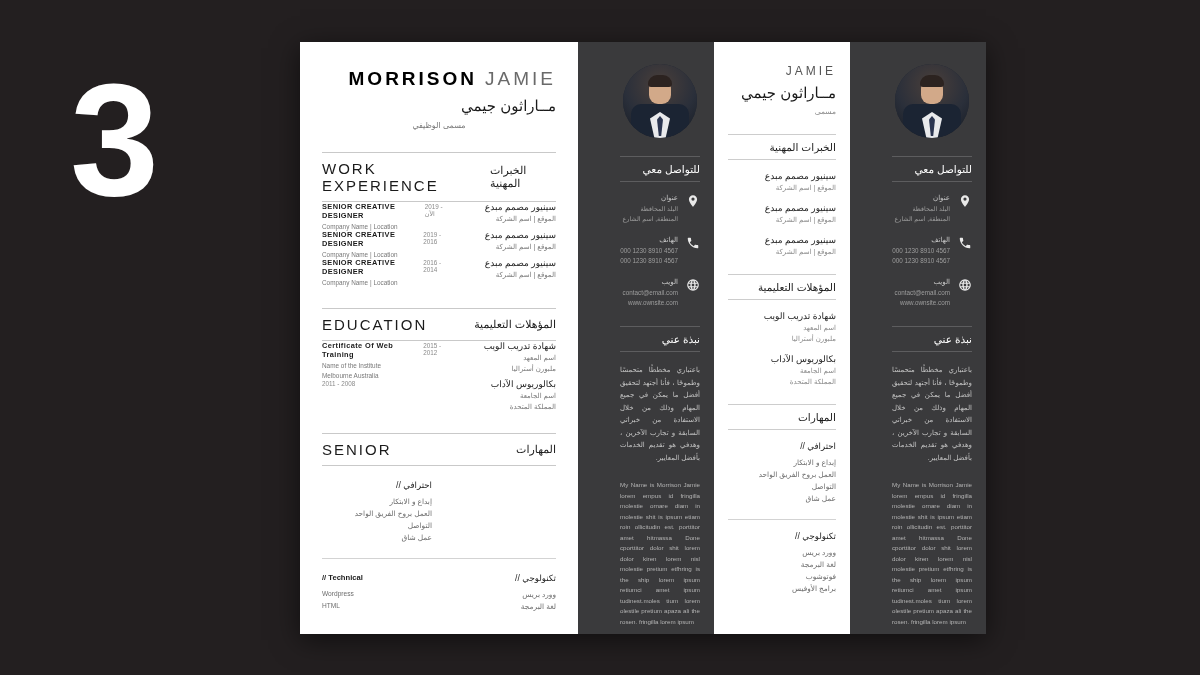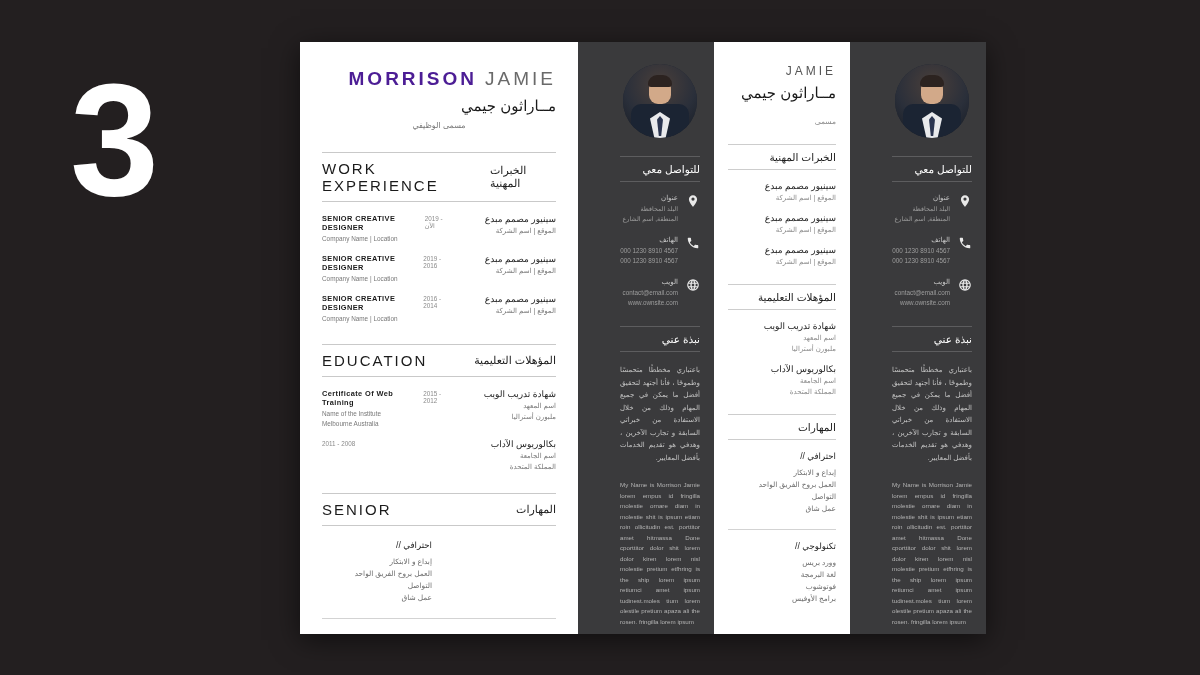--- a/index.html
+++ b/index.html
@@ -26,32 +26,32 @@
   .s3{left:714px;width:136px;}
   .s4{left:850px;width:136px;}
 
   
   .shadow{position:absolute;left:300px;top:42px;width:686px;height:592px;
     box-shadow:0 6px 26px rgba(0,0,0,.55);pointer-events:none;}
 
   
   .pad{padding:26px 22px 0 22px;}
   .name-row{display:flex;justify-content:flex-end;align-items:baseline;gap:8px;}
-  .name-last{font-size:19px;font-weight:bold;letter-spacing:3px;color:#4c1d95;}
+  .name-last{font-size:19px;font-weight:bold;letter-spacing:3px;color:#000000;}
   .name-first{font-size:19px;font-weight:300;letter-spacing:3px;color:#6a6a6a;}
   .name-ar{text-align:right;font-size:15px;margin-top:7px;color:#1b1b1b;letter-spacing:1px;}
   .title-ar{text-align:center;font-size:8px;margin-top:6px;color:#777;}
 
   .sec-head{display:flex;justify-content:space-between;align-items:center;
     border-top:1px solid #c9c9c9;border-bottom:1px solid #c9c9c9;
     padding:7px 0;margin-top:22px;}
   .sec-en{font-size:15px;letter-spacing:2px;color:#1b1b1b;}
   .sec-ar{font-size:11px;color:#1b1b1b;}
 
-  .entry{display:flex;justify-content:space-between;margin-top:12px;}
+  .entry{display:flex;justify-content:space-between;}
   .entry .l{width:46%;}
   .entry .r{width:46%;text-align:right;}
   .e-title{font-size:7.4px;font-weight:bold;letter-spacing:.4px;color:#1b1b1b;}
   .e-sub{font-size:6.4px;color:#787878;margin-top:3px;}
   .e-title-ar{font-size:9px;color:#1b1b1b;}
   .e-sub-ar{font-size:7px;color:#787878;margin-top:3px;}
   .date-mid{font-size:6.3px;color:#8a8a8a;align-self:flex-start;padding-top:1px;}
 
   .skill-block{margin-top:14px;display:flex;justify-content:space-between;}
   .skill-col{width:47%;}
@@ -92,21 +92,21 @@
   .c-icon svg{width:14px;height:14px;display:block;fill:#e9e9e9;}
 
   .ar-para{font-size:7px;color:#c3c3c3;line-height:12.5px;text-align:justify;
     direction:rtl;margin-top:12px;}
   .en-para{font-size:6.2px;color:#b4b4b4;line-height:10.5px;text-align:justify;margin-top:16px;}
 
   
   .lpad{padding:22px 14px 0 14px;}
   .lname-en{font-size:12px;letter-spacing:3px;color:#555;font-weight:300;text-align:right;}
   .lname-ar{font-size:15px;color:#1b1b1b;margin-top:6px;text-align:right;}
-  .ltitle-ar{font-size:7.5px;color:#888;margin-top:15px;text-align:right;}
+  .ltitle-ar{font-size:7.5px;color:#888;margin-top:5px;text-align:right;}
   .lsec{display:flex;justify-content:flex-end;align-items:center;
     border-top:1px solid #cdcdcd;border-bottom:1px solid #cdcdcd;padding:6px 0;margin-top:18px;}
   .lsec-ar{font-size:10.5px;color:#1b1b1b;}
   .lentry{text-align:right;margin-top:11px;}
   .lent-t{font-size:9px;color:#1b1b1b;}
   .lent-s{font-size:7px;color:#8a8a8a;margin-top:3px;}
 </style>
 </head>
 <body>
 

